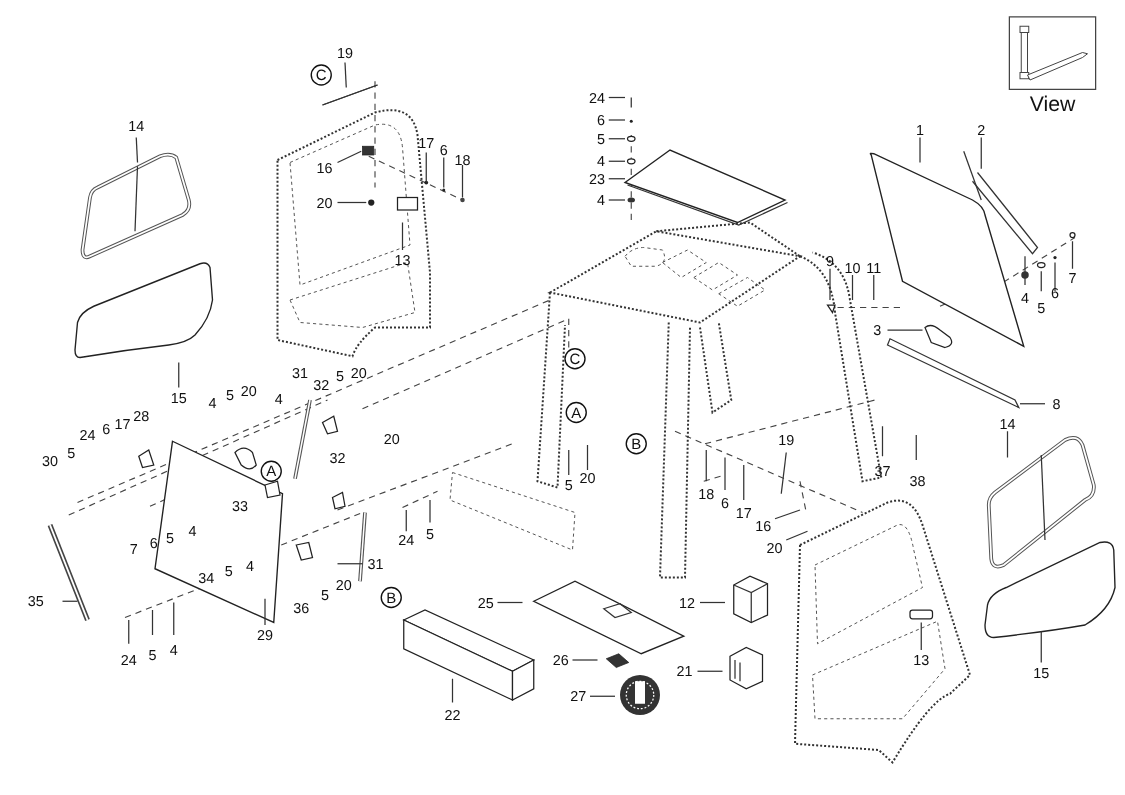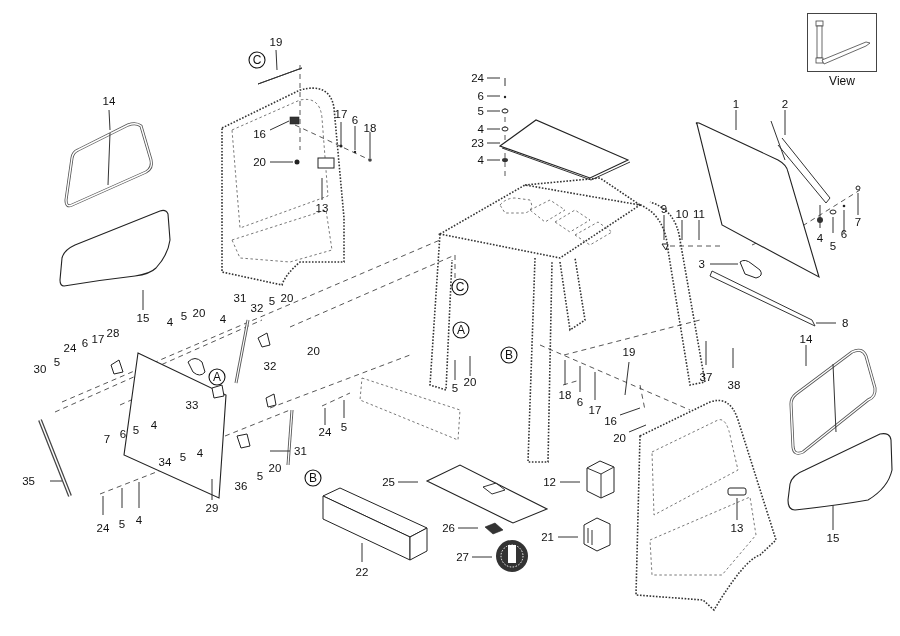--- a/index.html
+++ b/index.html
@@ -11,21 +11,21 @@
   .dot { stroke:#333; stroke-width:1.6; fill:none; stroke-dasharray:1.6 1.6; }
   .thin-dash { stroke:#555; stroke-width:0.8; fill:none; stroke-dasharray:2.5 2.5; }
   .part { stroke:#222; stroke-width:1; fill:#fff; }
   .glass { stroke:#222; stroke-width:1.1; fill:#fff; }
   .frame { stroke:#555; stroke-width:3; fill:none; }
   .frame-in { stroke:#fff; stroke-width:1.4; fill:none; }
   .dark { fill:#333; stroke:#222; stroke-width:0.6; }
   .callout circle { fill:#fff; stroke:#111; stroke-width:1.1; }
   .callout text { font-size:12px; text-anchor:middle; dominant-baseline:central; }
   .view-box { position:absolute; left:807px; top:13px; width:68px; height:57px; border:1px solid #444; background:#fff; }
-  .view-label { position:absolute; left:807px; top:74px; width:70px; text-align:center; font-size:12px; color:#111; font-family:"Liberation Sans", sans-serif; }
+  .view-label { position:absolute; left:807px; top:74px; width:70px; text-align:center; font-size:17px; color:#111; font-family:"Liberation Sans", sans-serif; }
 </style>
 </head>
 <body>
 
 <div id="canvas">
 <svg width="900" height="636" viewBox="0 0 900 636" xmlns="http://www.w3.org/2000/svg">
 
   <g>
     <line class="dash" x1="62" y1="402" x2="440" y2="240"></line>
     <line class="dash" x1="55" y1="412" x2="262" y2="320"></line>

